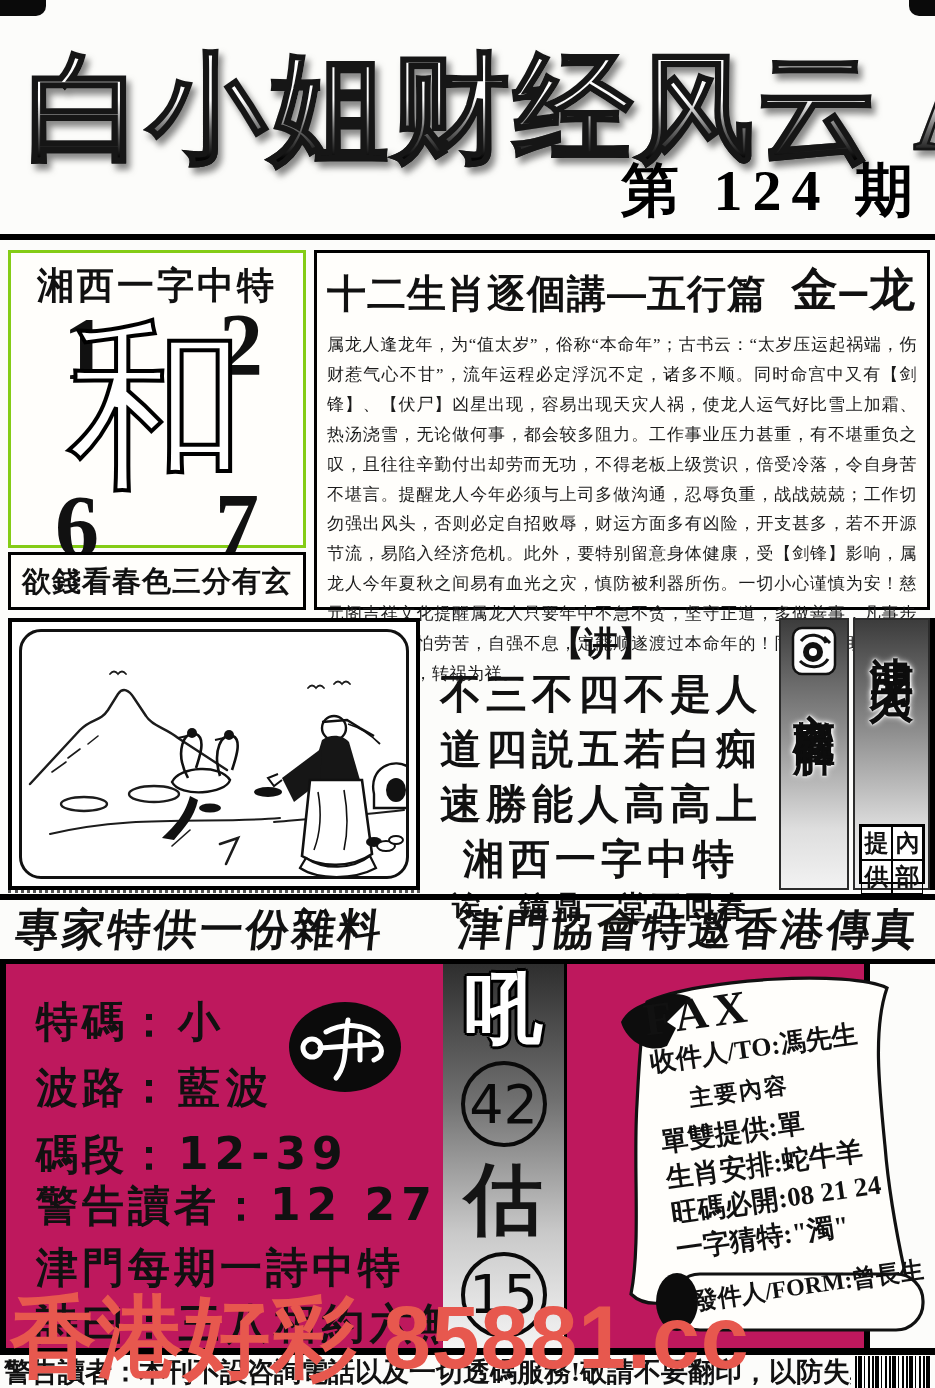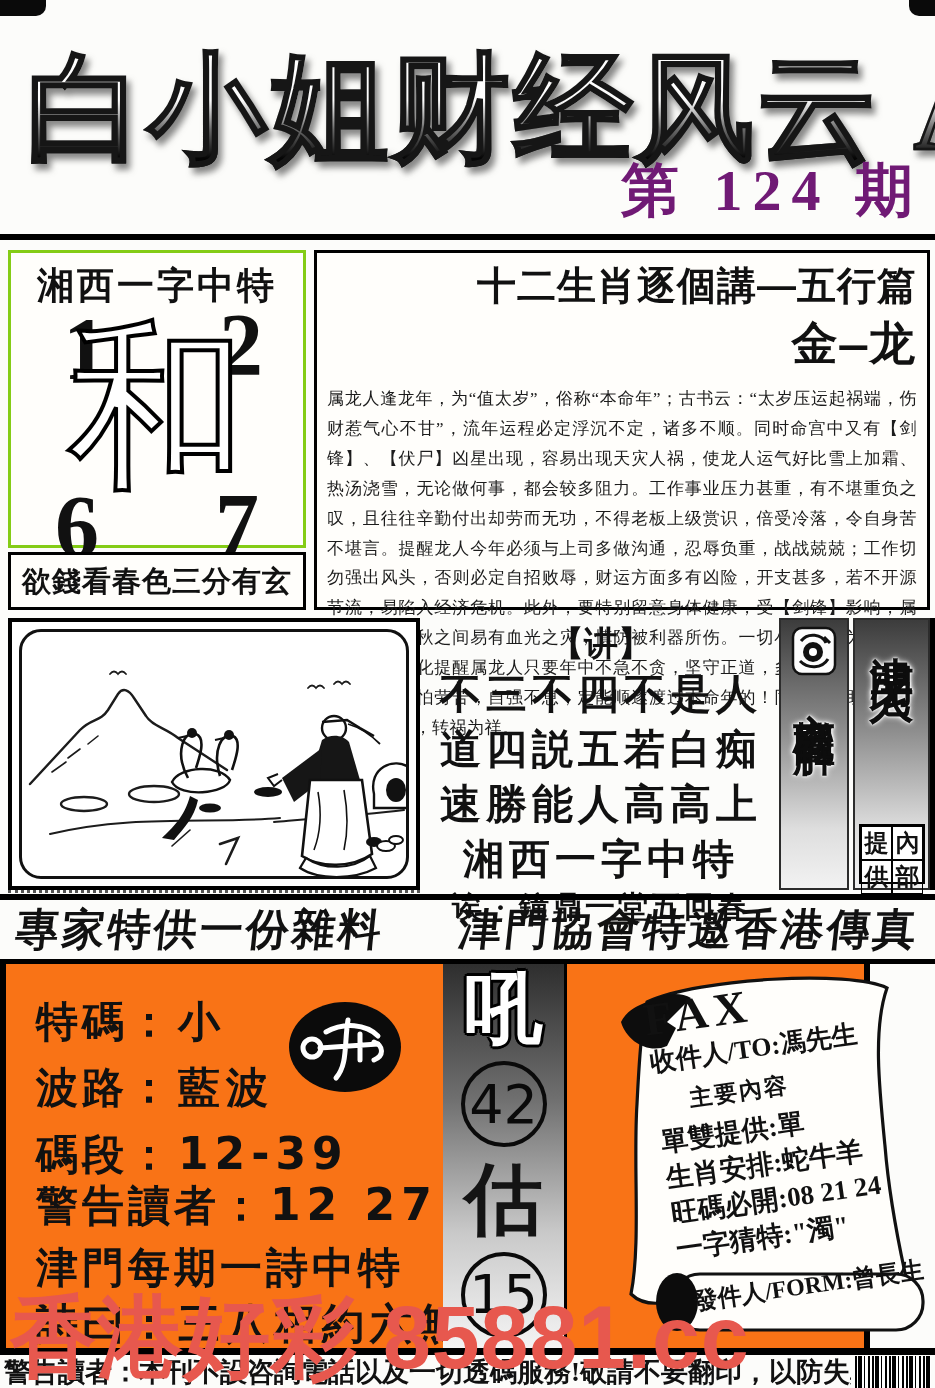--- a/index.html
+++ b/index.html
@@ -11,21 +11,21 @@
   .corner-smudge { position:absolute; left:0; top:0; width:46px; height:16px;
           background:#0a0a0a; border-radius:0 0 10px 0; }
   .corner-smudge.right { left:auto; right:0; width:26px; border-radius:0 0 0 10px; }
   .masthead-title { position:absolute; left:26px; top:30px; white-space:nowrap;
           font-size:118px; font-weight:700; letter-spacing:4px;
           background:linear-gradient(180deg,#ffffff 0%,#fdfdfd 44%,#6a6a6a 62%,#050505 80%);
           -webkit-background-clip:text; background-clip:text; color:transparent;
           -webkit-text-stroke:2.5px #161616;
           filter:drop-shadow(4px 6px 3px rgba(40,40,40,.55)); }
   .issue-no { position:absolute; right:12px; top:152px; font-size:58px; font-weight:800;
-          letter-spacing:10px; color:#701a75; }
+          letter-spacing:10px; color:#000000; }
   .top-rule { position:absolute; left:0; top:234px; width:935px; height:6px; background:#000; }
 
   
   .special-box { position:absolute; left:8px; top:250px; width:298px; height:298px;
           border:3px solid #84cc16; background:#fffefb; }
   .sp-heading { margin-top:8px; text-align:center; font-size:37px; font-weight:800;
           letter-spacing:3px; }
   .sp-num { position:absolute; font-size:88px; font-weight:700; line-height:1; }
   .sp-n1 { left:52px; top:52px; } .sp-n2 { right:40px; top:48px; }
   .sp-n6 { left:44px; top:230px; } .sp-n7 { right:44px; top:228px; }
@@ -33,21 +33,21 @@
           font-size:180px; line-height:1; color:#fff; -webkit-text-stroke:4px #000; }
   .sp-poem { position:absolute; bottom:6px; width:100%; text-align:center; }
   .sp-poem div { font-size:30px; font-weight:800; letter-spacing:4px; line-height:36px; }
   .hint-box { position:absolute; left:8px; top:552px; width:298px; height:58px;
           border:3px solid #000; background:#fffefb; text-align:center;
           font-size:29px; font-weight:800; line-height:52px; letter-spacing:1px; }
 
   
   .zodiac-box { position:absolute; left:314px; top:250px; width:616px; height:360px;
           border:3px solid #000; background:#fffefb; padding:6px 10px 4px; }
-  .z-head { display:flex; align-items:flex-end;flex-direction:column; }
+  .z-head { display:flex; align-items:flex-end; }
   .z-title { font-family:"Liberation Sans",sans-serif; font-size:39px; font-weight:900;
           letter-spacing:1px; }
   .z-tag { margin-left:auto; font-family:Liberation Mono, monospace; font-size:46px;
           font-weight:900; letter-spacing:2px; }
   .z-body { margin-top:9px; font-size:17px; line-height:1.76; text-align:justify;
           color:#1c1c1c; letter-spacing:.5px; }
 
   
   .pic-box { position:absolute; left:8px; top:618px; width:412px; height:272px;
           border:4px solid #000; background:#fff; }
@@ -81,21 +81,21 @@
 
   
   .banner { position:absolute; left:0; top:894px; width:935px; height:70px;
           border-top:6px solid #000; border-bottom:5px solid #000;
           display:flex; align-items:center; justify-content:space-between; padding:0 16px; }
   .banner span { font-size:43px; font-weight:800; letter-spacing:3px;
           transform:skewX(-6deg); white-space:nowrap; }
 
   
   .bottom { position:absolute; left:0; top:964px; width:870px; height:384px;
-          border-left:6px solid #000; border-right:6px solid #000; background:#f97316; }
+          border-left:6px solid #000; border-right:6px solid #000; background:#be185d; }
   .tip-row { position:absolute; left:30px; white-space:nowrap; }
   .tip-label { font-size:42px; font-weight:800; letter-spacing:4px; }
   .tip-value { font-size:42px; font-weight:800; letter-spacing:6px; }
   .tip-value.num { font-family:"DejaVu Sans",sans-serif; font-size:44px; font-weight:600; }
   .oval-seal { position:absolute; left:280px; top:34px; }
 
   .grad-col { position:absolute; left:437px; top:0; width:124px; height:384px;
           border-right:3px solid #000;
           background:linear-gradient(180deg,#2e2e2e 0%,#6f6f6f 35%,#c9c9c9 70%,#f4f4f4 100%);
           display:flex; flex-direction:column; align-items:center;

